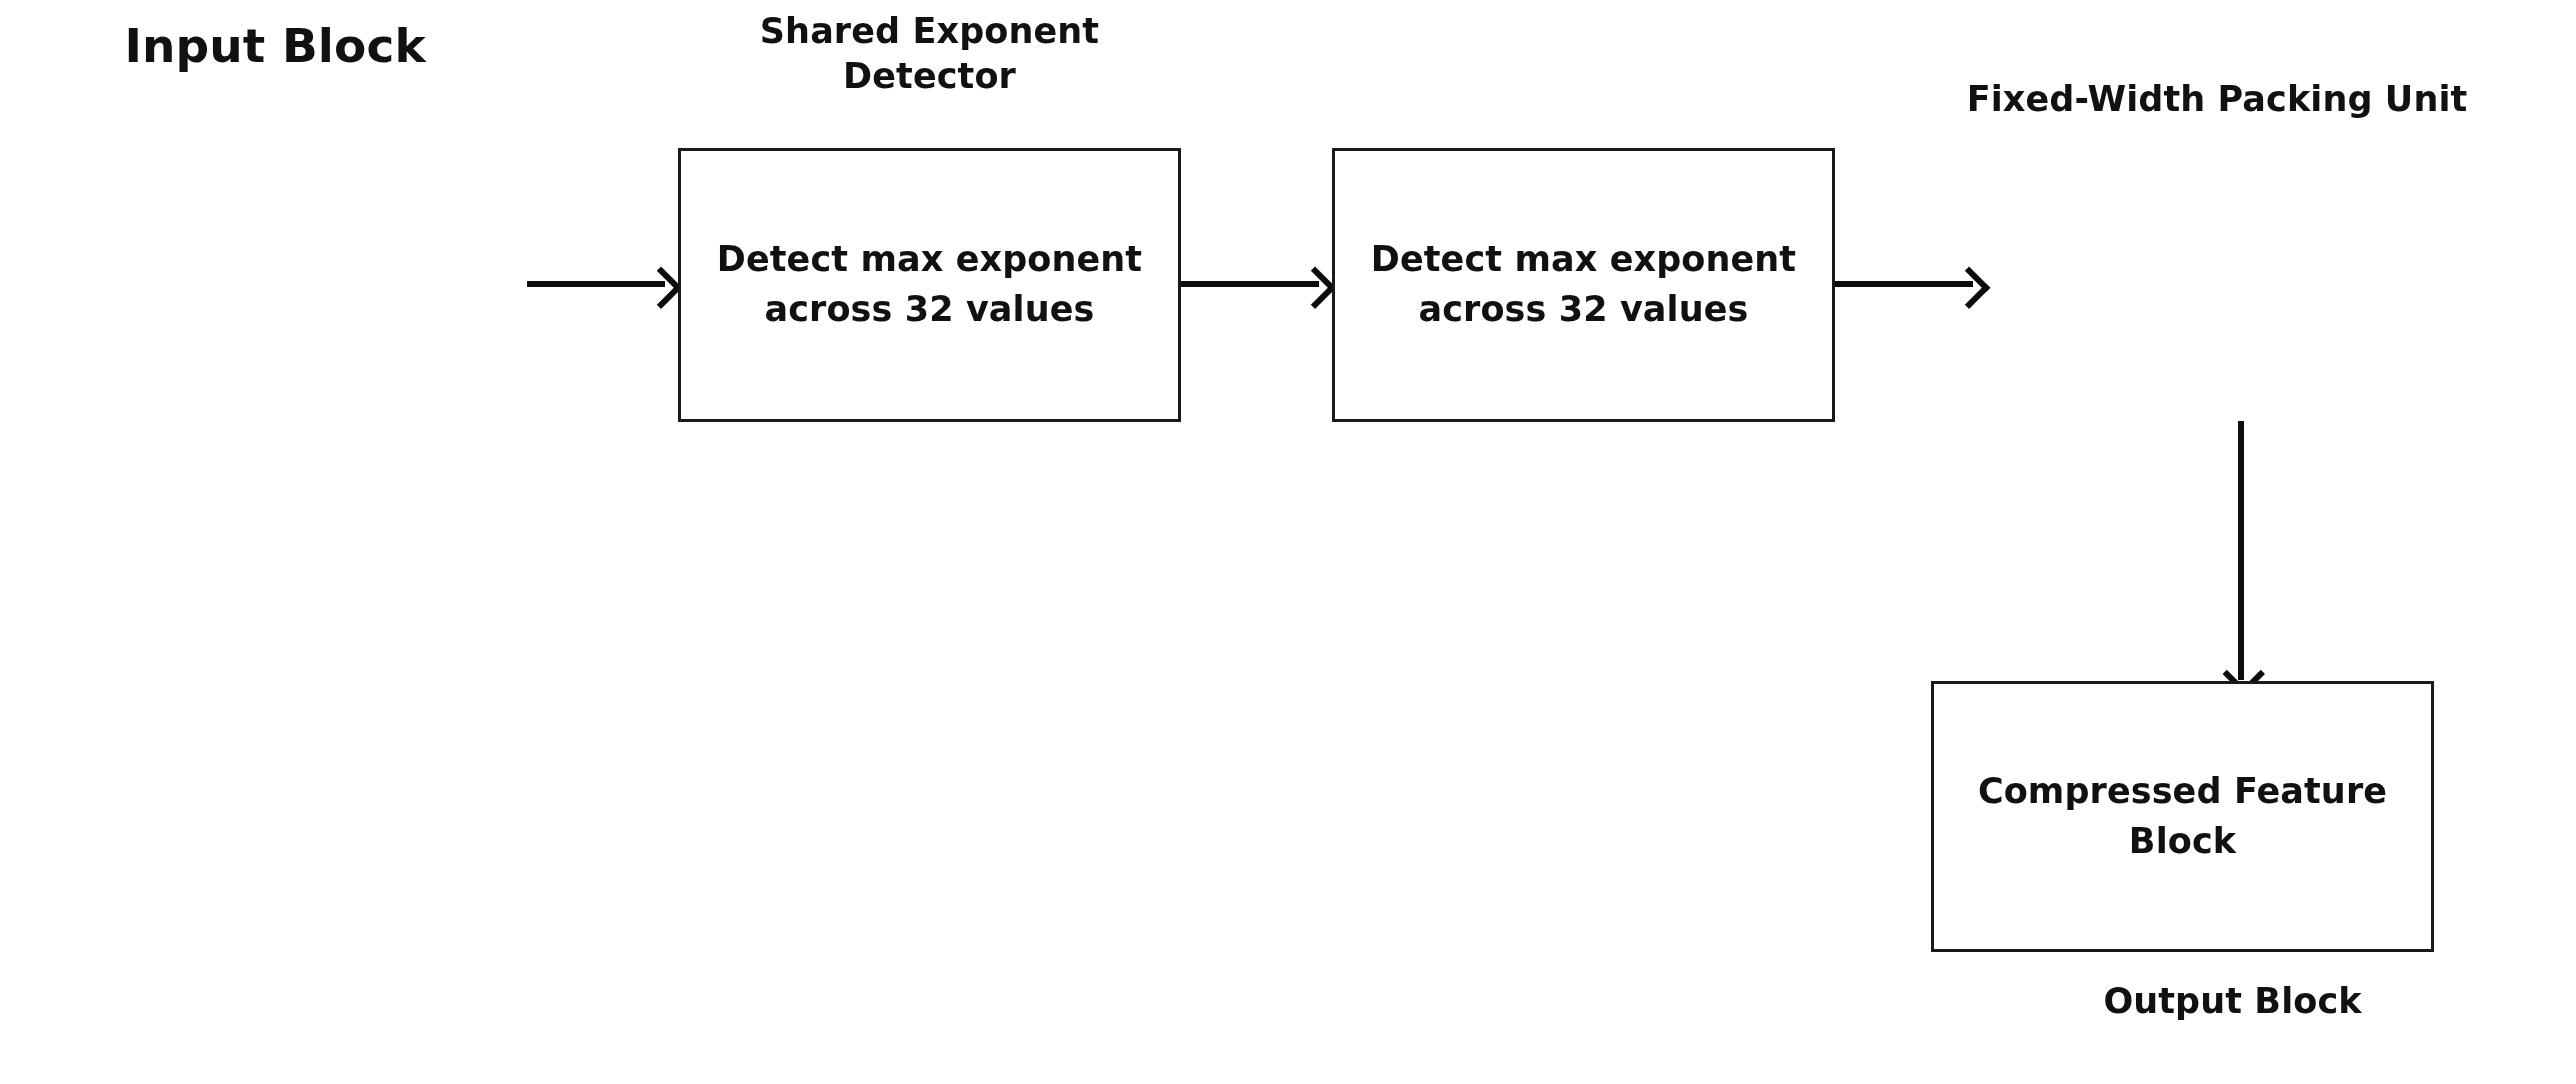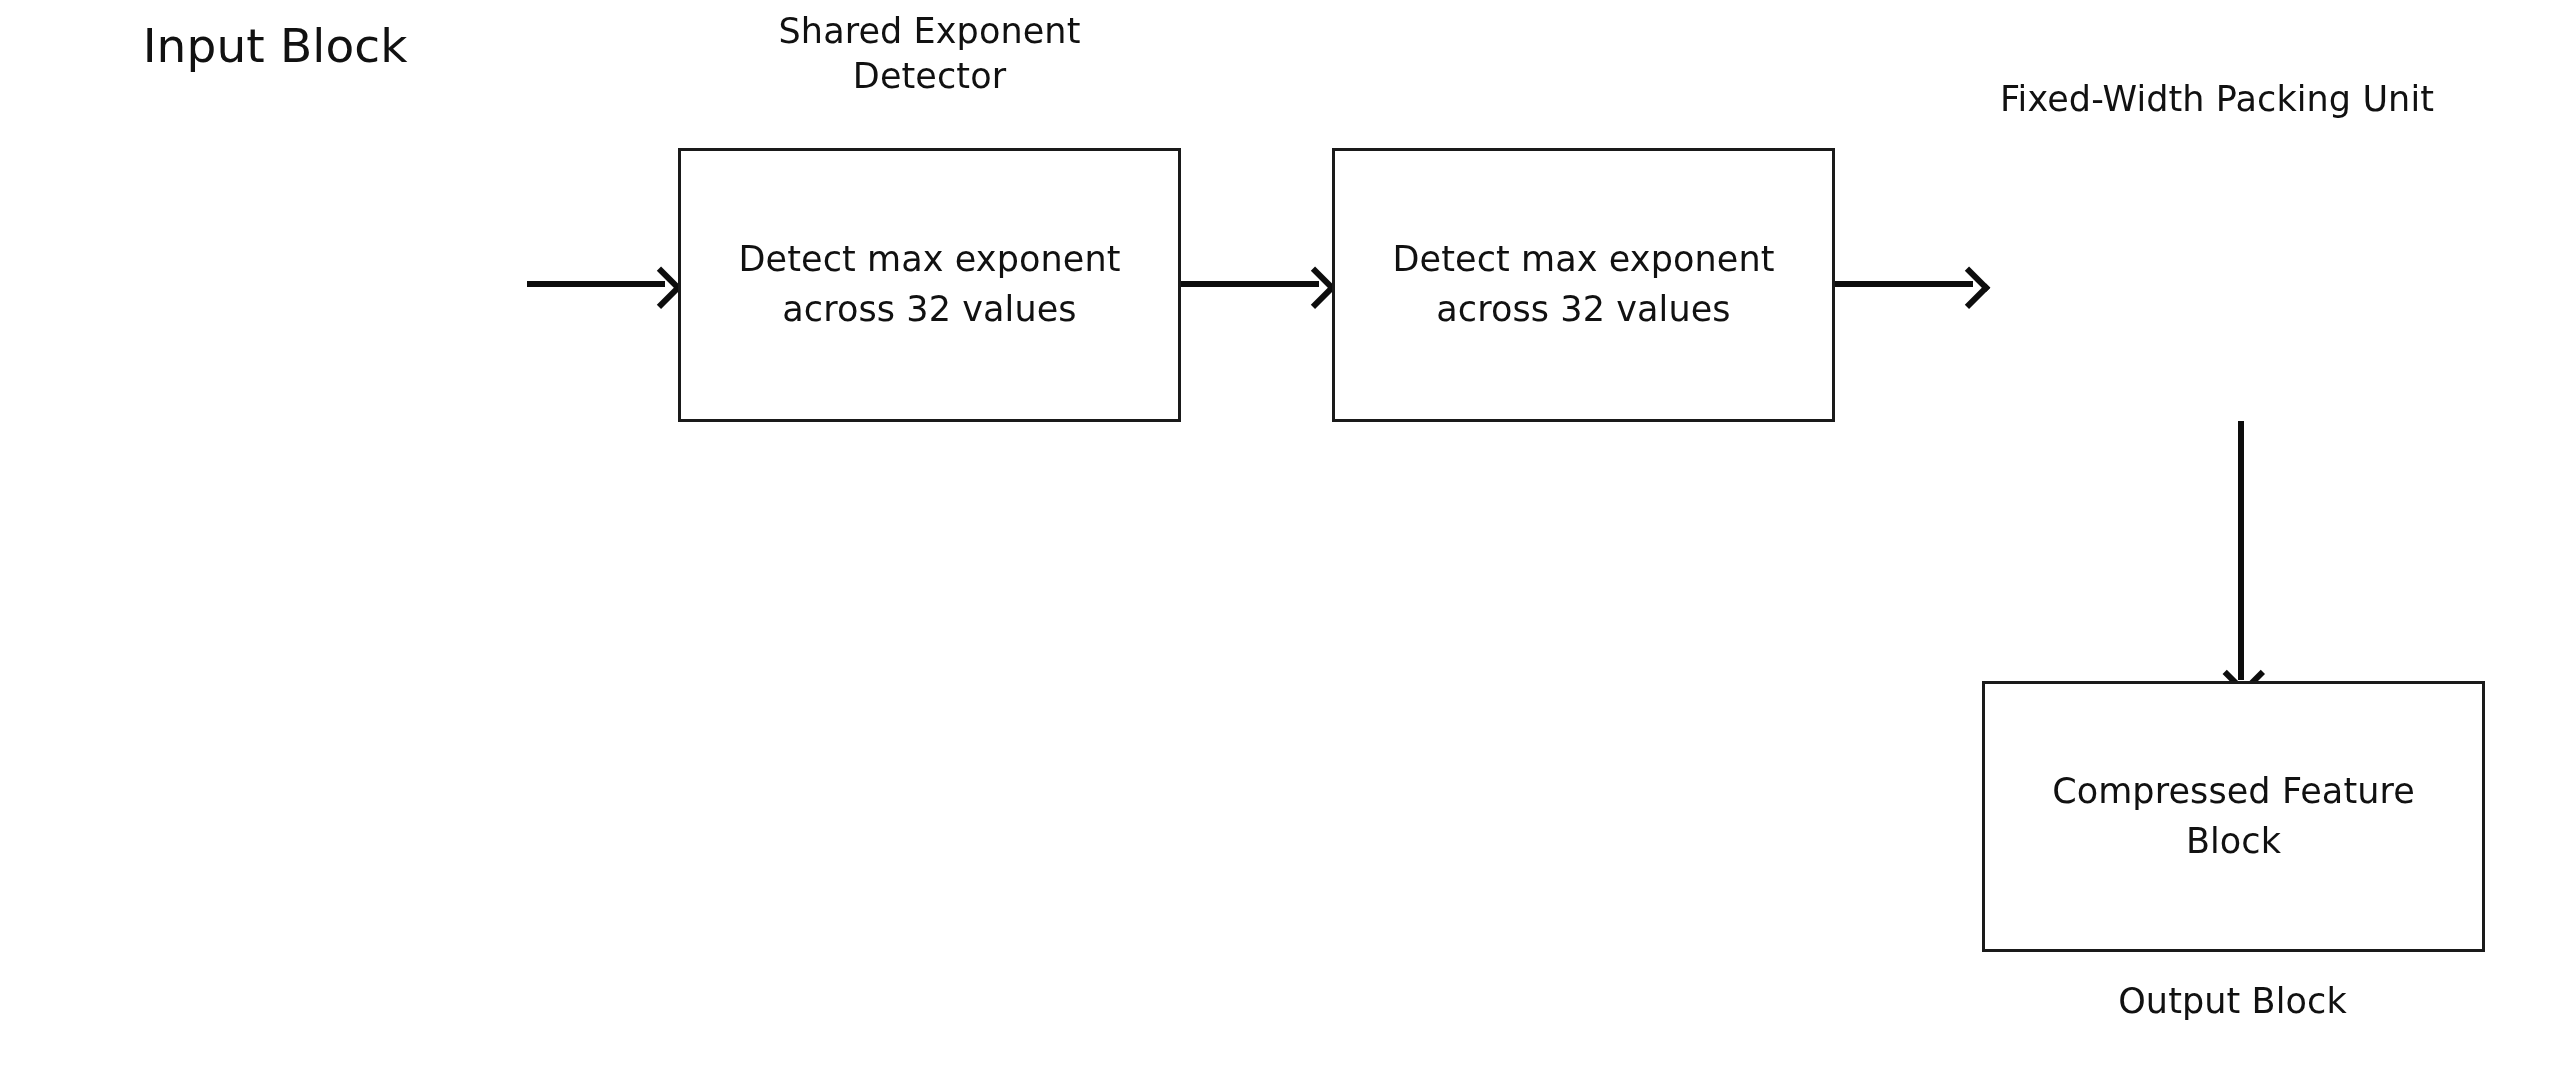--- a/index.html
+++ b/index.html
@@ -11,20 +11,21 @@
   body {
     font-family: "DejaVu Sans", "Liberation Sans", sans-serif;
     color: #111111;
   }
   #canvas {
     position: relative;
     width: 2576px;
     height: 1084px;
     background: #ffffff;
     overflow: hidden;
+    font-weight: bold;
   }
   
   .node {
     position: absolute;
     box-sizing: border-box;
     border: 3.9px solid #1a1a1a;
     background: #ffffff;
     display: flex;
     align-items: center;
     justify-content: center;
@@ -110,21 +111,21 @@
   </div>
 
   <div class="caption norm" style="left:1942px; top:77px; width:550px;">Fixed-Width Packing Unit</div>
 
 
   <div>
     <div class="arrow-v" style="left:2238px; top:421px; height:259px;"></div>
     <div class="chev down" style="left:2229px; top:659px;"></div>
   </div>
 
-  <div class="node" style="left:1982px; top:681px; width:503px; height:271px;">
+  <div class="node" style="left:1931px; top:681px; width:503px; height:271px;">
     <span class="node-text">Compressed Feature
 Block</span>
   </div>
 
   <div class="caption norm" style="left:1981px; top:979px; width:503px;">Output Block</div>
 
 </div>
 
 
 </body></html>

